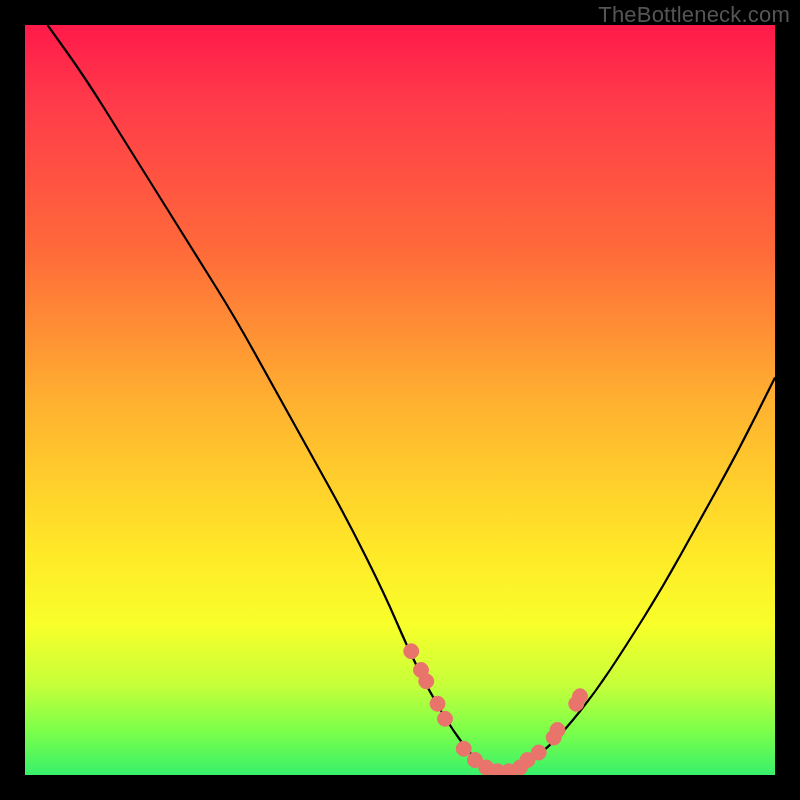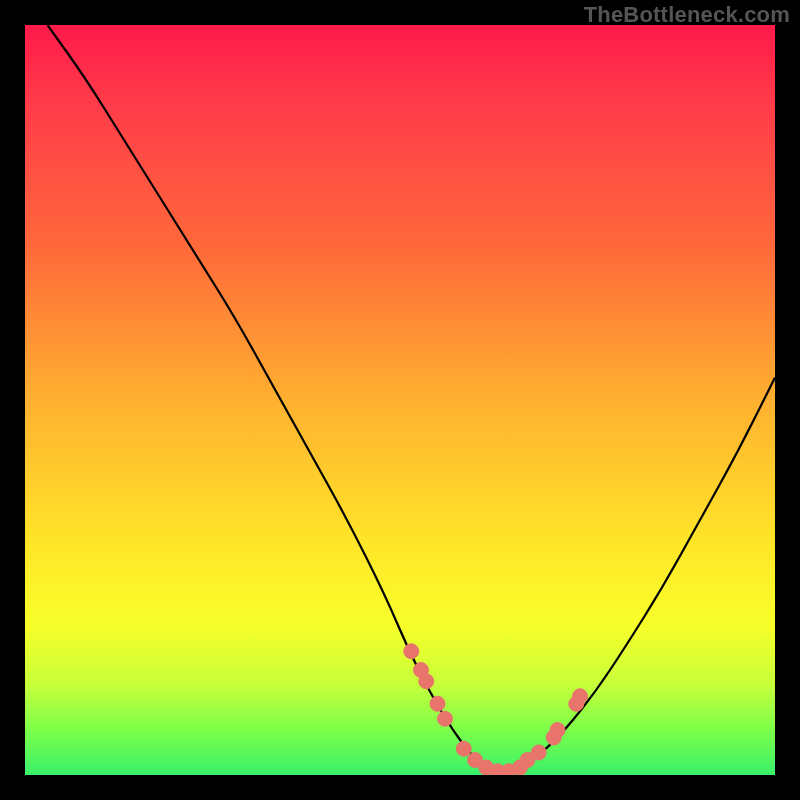--- a/index.html
+++ b/index.html
@@ -35,21 +35,21 @@
       #7dff4a 94%,
       #38f06a 100%
     );
   }
   .watermark {
     position: absolute;
     top: 2px;
     right: 10px;
     color: #555;
     font-size: 22px;
-    font-weight: 700;
+    font-weight: 400;
     letter-spacing: 0.2px;
     z-index: 5;
     user-select: none;
   }
   svg.overlay {
     position: absolute;
     left: 0;
     top: 0;
     width: 750px;
     height: 750px;

